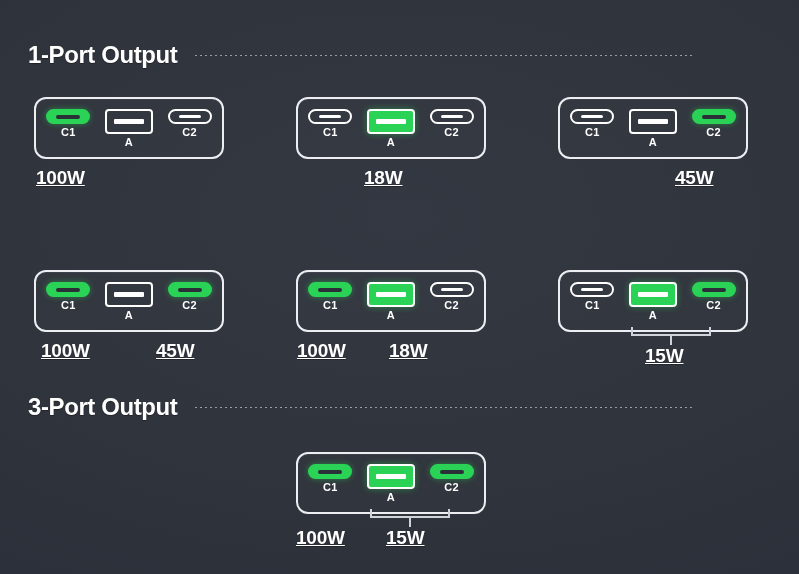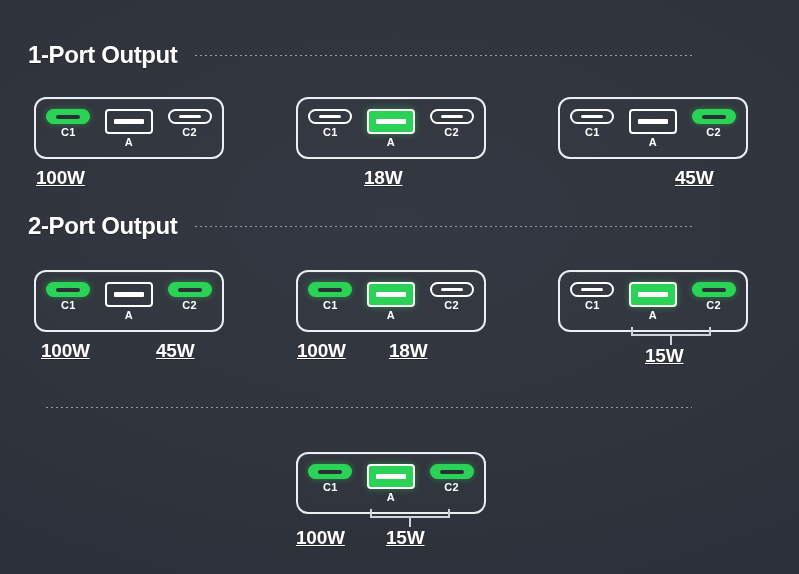--- a/index.html
+++ b/index.html
@@ -166,26 +166,20 @@
           <div class="usbc on">
               <div class="slot"></div>
             </div>
           <div class="port-label">C2</div>
         </div>
       </div>
     </div>
     <div class="watt" style="left:675px;top:70px;">45W</div>
   </div>
 
-  <div class="section" style="top:209px;">
-    <div class="sec-head">
-      <div class="sec-title">2-Port Output</div>
-      <div class="sec-rule"></div>
-    </div>
-  </div>
 
   <div class="row" style="top:270px;height:110px;">
 
     <div class="device" style="left:34px;top:0;">
       <div class="ports">
         <div class="port">
           <div class="usbc on">
               <div class="slot"></div>
             </div>
           <div class="port-label">C1</div>
@@ -258,20 +252,21 @@
       <div class="leg l"></div>
       <div class="leg r"></div>
       <div class="bar-h"></div>
       <div class="stem"></div>
     </div>
     <div class="watt" style="left:645px;top:75px;">15W</div>
   </div>
 
   <div class="section" style="top:390px;">
     <div class="sec-head">
+      <div class="sec-title">3-Port Output</div>
       <div class="sec-rule"></div>
     </div>
   </div>
 
   <div class="row" style="top:452px;height:110px;">
     <div class="device" style="left:296px;top:0;">
       <div class="ports">
         <div class="port">
           <div class="usbc on">
               <div class="slot"></div>

